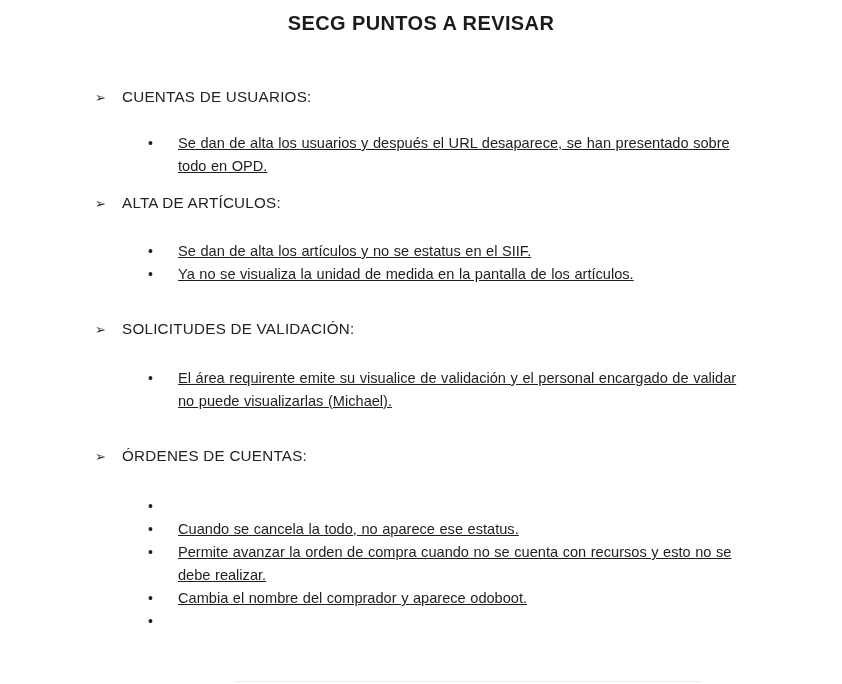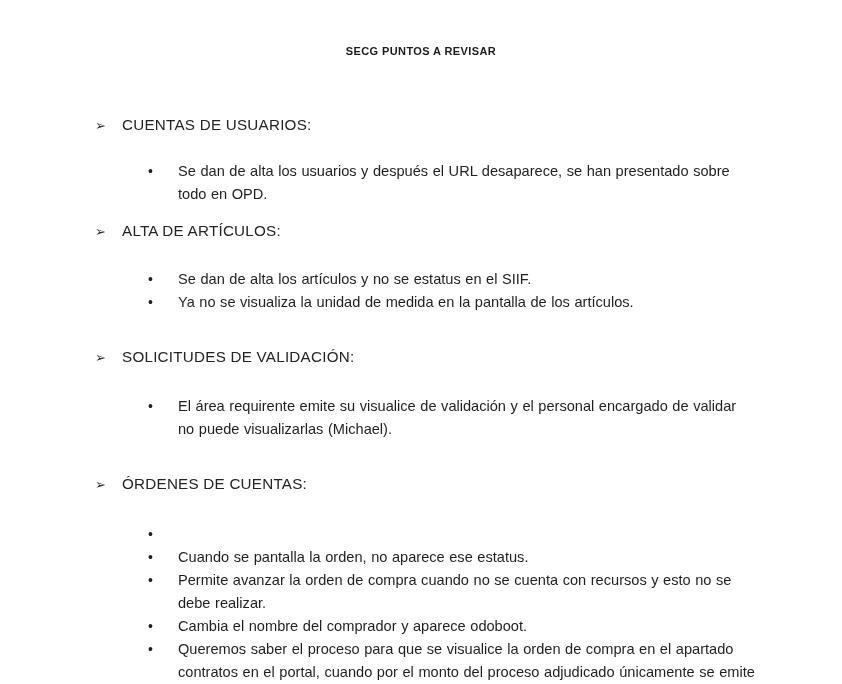--- a/index.html
+++ b/index.html
@@ -9,26 +9,25 @@
     font-family: "Liberation Sans", sans-serif;
     color: #1f1f1f;
     overflow: hidden;
     position: relative;
   }
   .page { width: 842px; height: 684px; position: relative; }
 
   .title {
     padding-top: 13px;
     text-align: center;
-    font-size: 11px;
+    font-size: 20px;
     font-weight: 700;
     letter-spacing: 0.4px;
     color: #1b1b1b;
     line-height: 20px;
-    margin-top: 28px;
   }
 
   .sec-heading {
     display: flex;
     align-items: baseline;
     margin-left: 95px;
     font-size: 15.2px;
     letter-spacing: 0.25px;
     color: #232323;
     line-height: 18px;
@@ -47,21 +46,21 @@
     font-size: 14.6px;
     line-height: 23px;
     color: #1f1f1f;
     word-spacing: 0.5px;
   }
   .dot {
     flex: 0 0 30px;
     width: 30px;
     font-size: 14px;
   }
-  .item-text { max-width: 578px; }
+  .item-text { max-width: 578px; text-decoration: underline; }
 
   
   .sec1 .sec-heading { margin-top: 55px; }
   .sec1 .items       { margin-top: 25px; }
   .sec2 .sec-heading { margin-top: 16px; }
   .sec2 .items       { margin-top: 27px; }
   .sec3 .sec-heading { margin-top: 34px; }
   .sec3 .items       { margin-top: 28px; }
   .sec4 .sec-heading { margin-top: 34px; }
   .sec4 .items       { margin-top: 29px; }
@@ -128,31 +127,30 @@
     <div class="sec-heading">
       <span class="arrow">➢</span>
       <span class="heading-text">ÓRDENES DE CUENTAS:</span>
     </div>
     <ul class="items">
       <li class="item">
         <span class="dot">•</span>
       </li>
       <li class="item">
         <span class="dot">•</span>
-        <span class="item-text">Cuando se pantalla la orden, no aparece ese estatus.</span>
+        <span class="item-text">Cuando se cancela la todo, no aparece ese estatus.</span>
       </li>
       <li class="item">
         <span class="dot">•</span>
         <span class="item-text">Permite avanzar la orden de compra cuando no se cuenta con recursos y esto no se debe realizar.</span>
       </li>
       <li class="item">
         <span class="dot">•</span>
         <span class="item-text">Cambia el nombre del comprador y aparece odoboot.</span>
       </li>
       <li class="item">
         <span class="dot">•</span>
-        <span class="item-text">Queremos saber el proceso para que se visualice la orden de compra en el apartado contratos en el portal, cuando por el monto del proceso adjudicado únicamente se emite orden de compra.</span>
       </li>
     </ul>
   </section>
 
   <div class="scan-artifact"></div>
 </div>
 
 </body></html>

